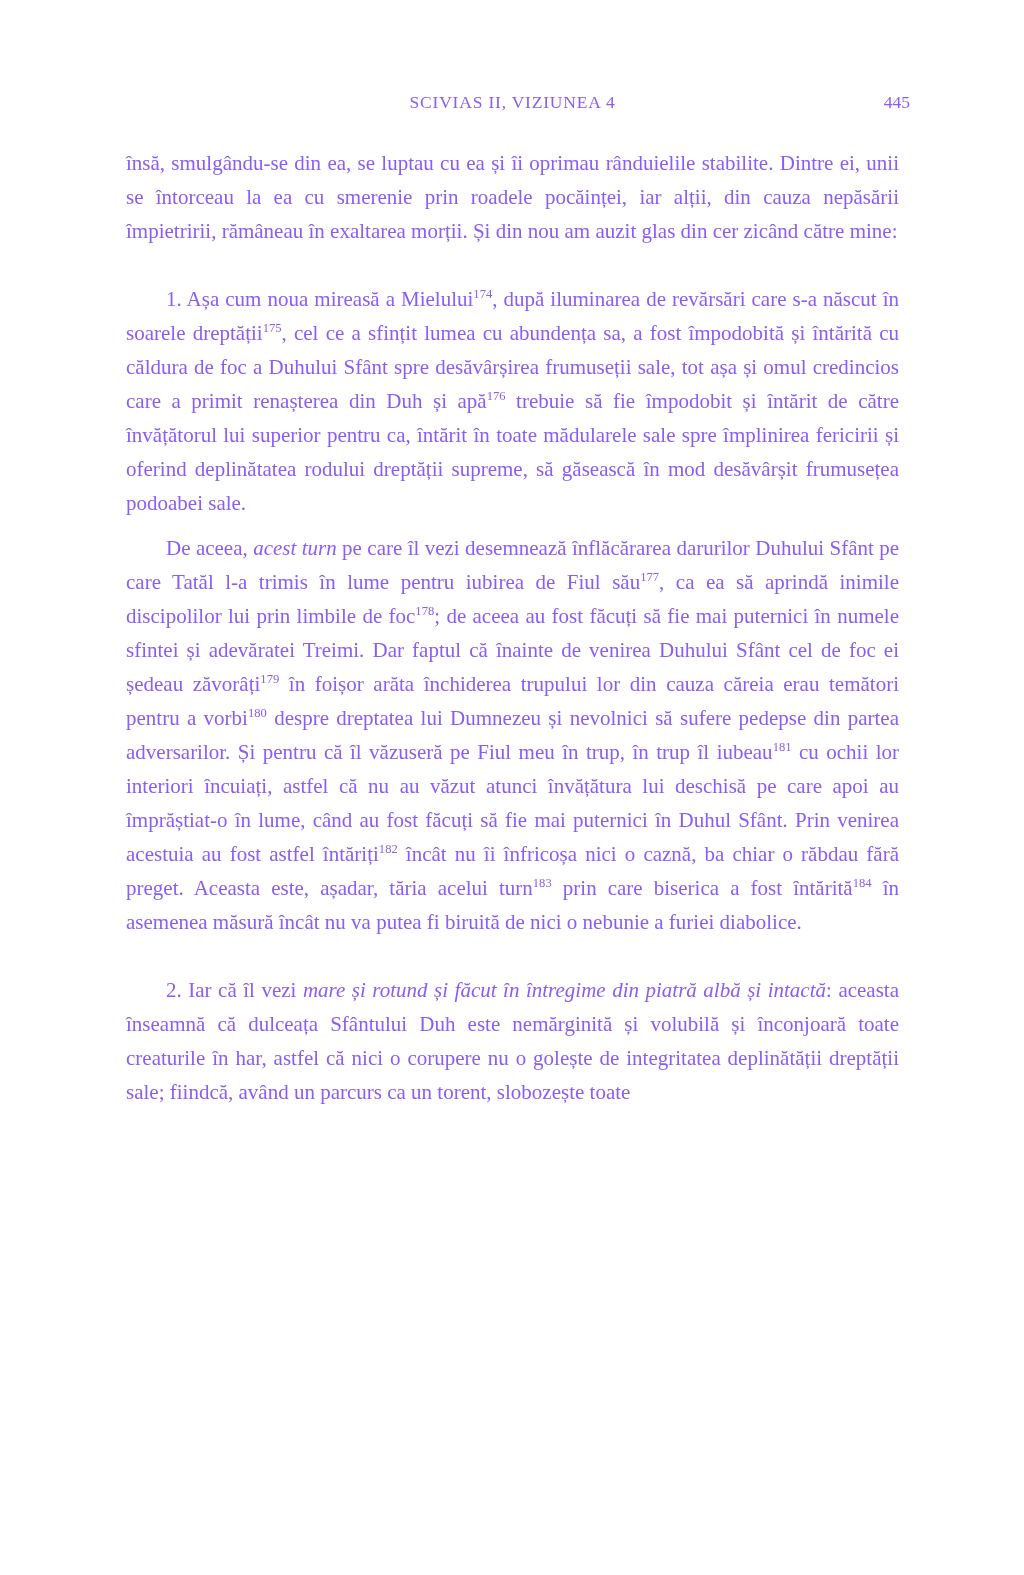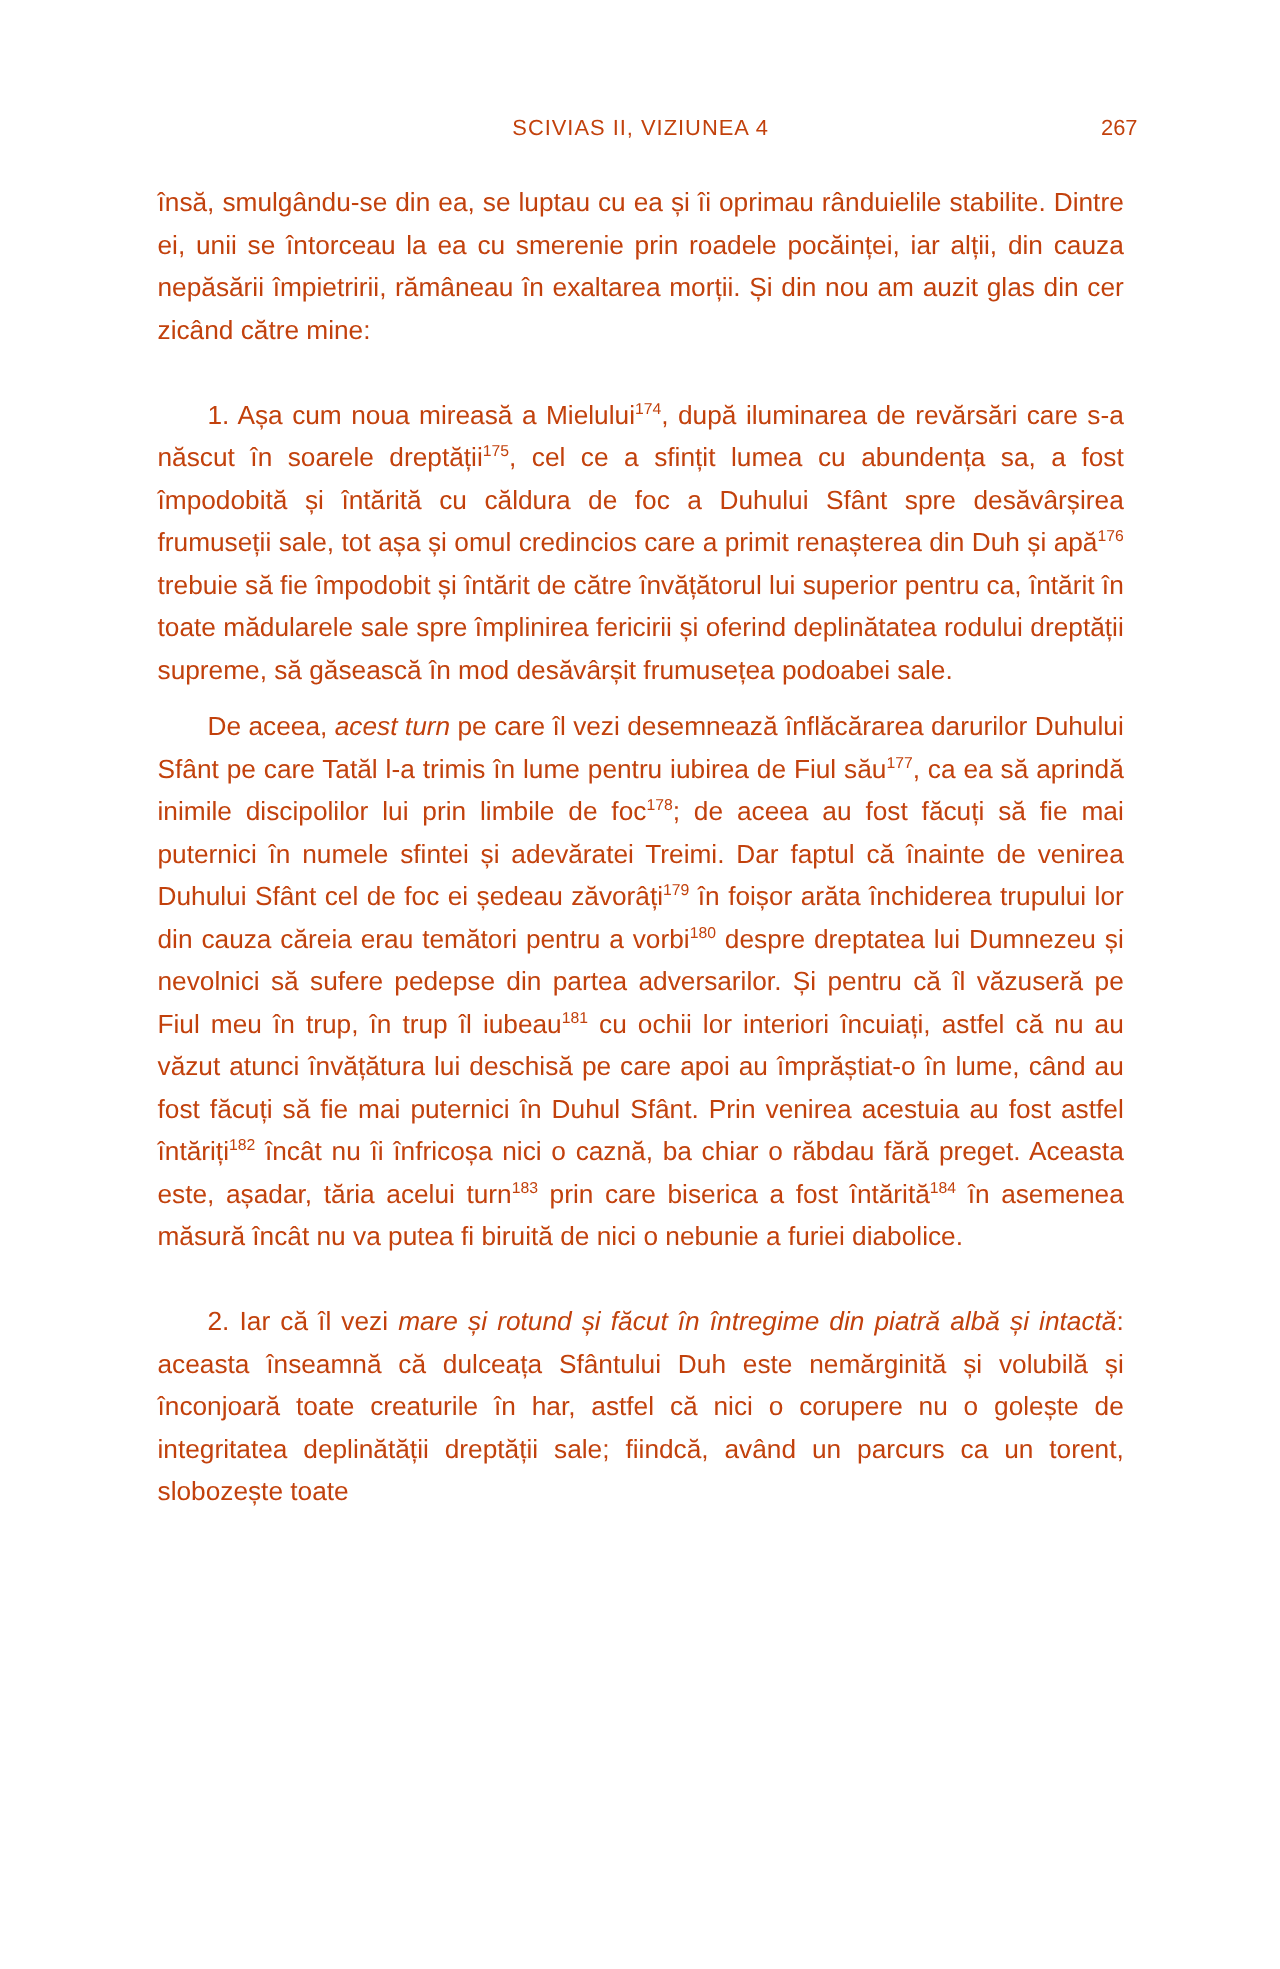--- a/index.html
+++ b/index.html
@@ -8,22 +8,22 @@
     background: #ffffff;
   }
   .page {
     position: relative;
     width: 1024px;
     height: 1575px;
     margin: 0 auto;
     background: #ffffff;
     box-sizing: border-box;
     padding: 92px 114px 0 115px;
-    font-family: Liberation Sans, sans-serif;
-    color: #c2410c;
+    font-family: Liberation Serif, serif;
+    color: #8b5cf6;
     overflow: hidden;
   }
   .running-header {
     position: relative;
     height: 28px;
     margin-bottom: 26px;
     font-size: 17.5px;
     letter-spacing: 0.8px;
   }
   .running-header .header-title {
@@ -58,21 +58,21 @@
     vertical-align: super;
     letter-spacing: 0;
   }
 </style>
 </head>
 <body>
 
 <div class="page">
   <div class="running-header">
     <span class="header-title">SCIVIAS II, VIZIUNEA 4</span>
-    <span class="page-number">267</span>
+    <span class="page-number">445</span>
   </div>
   <div class="page-body">
       <p class="para"><span>însă, smulgându-se din ea, se luptau cu ea și îi oprimau rânduielile stabilite. Dintre ei, unii se întorceau la ea cu smerenie prin roadele pocăinței, iar alții, din cauza nepăsării împietririi, rămâneau în exaltarea morții. Și din nou am auzit glas din cer zicând către mine:</span></p>
       <p class="para indent spaced"><span>1. Așa cum noua mireasă a Mielului</span><sup>174</sup><span>, după iluminarea de revărsări care s-a născut în soarele dreptății</span><sup>175</sup><span>, cel ce a sfințit lumea cu abundența sa, a fost împodobită și întărită cu căldura de foc a Duhului Sfânt spre desăvârșirea frumuseții sale, tot așa și omul credincios care a primit renașterea din Duh și apă</span><sup>176</sup><span> trebuie să fie împodobit și întărit de către învățătorul lui superior pentru ca, întărit în toate mădularele sale spre împlinirea fericirii și oferind deplinătatea rodului dreptății supreme, să găsească în mod desăvârșit frumusețea podoabei sale.</span></p>
       <p class="para indent"><span>De aceea, </span><em>acest turn</em><span> pe care îl vezi desemnează înflăcărarea darurilor Duhului Sfânt pe care Tatăl l-a trimis în lume pentru iubirea de Fiul său</span><sup>177</sup><span>, ca ea să aprindă inimile discipolilor lui prin limbile de foc</span><sup>178</sup><span>; de aceea au fost făcuți să fie mai puternici în numele sfintei și adevăratei Treimi. Dar faptul că înainte de venirea Duhului Sfânt cel de foc ei ședeau zăvorâți</span><sup>179</sup><span> în foișor arăta închiderea trupului lor din cauza căreia erau temători pentru a vorbi</span><sup>180</sup><span> despre dreptatea lui Dumnezeu și nevolnici să sufere pedepse din partea adversarilor. Și pentru că îl văzuseră pe Fiul meu în trup, în trup îl iubeau</span><sup>181</sup><span> cu ochii lor interiori încuiați, astfel că nu au văzut atunci învățătura lui deschisă pe care apoi au împrăștiat-o în lume, când au fost făcuți să fie mai puternici în Duhul Sfânt. Prin venirea acestuia au fost astfel întăriți</span><sup>182</sup><span> încât nu îi înfricoșa nici o caznă, ba chiar o răbdau fără preget. Aceasta este, așadar, tăria acelui turn</span><sup>183</sup><span> prin care biserica a fost întărită</span><sup>184</sup><span> în asemenea măsură încât nu va putea fi biruită de nici o nebunie a furiei diabolice.</span></p>
       <p class="para indent spaced"><span>2. Iar că îl vezi </span><em>mare și rotund și făcut în întregime din piatră albă și intactă</em><span>: aceasta înseamnă că dulceața Sfântului Duh este nemărginită și volubilă și înconjoară toate creaturile în har, astfel că nici o corupere nu o golește de integritatea deplinătății dreptății sale; fiindcă, având un parcurs ca un torent, slobozește toate</span></p>
     </div>
 </div>
 
 </body></html>

